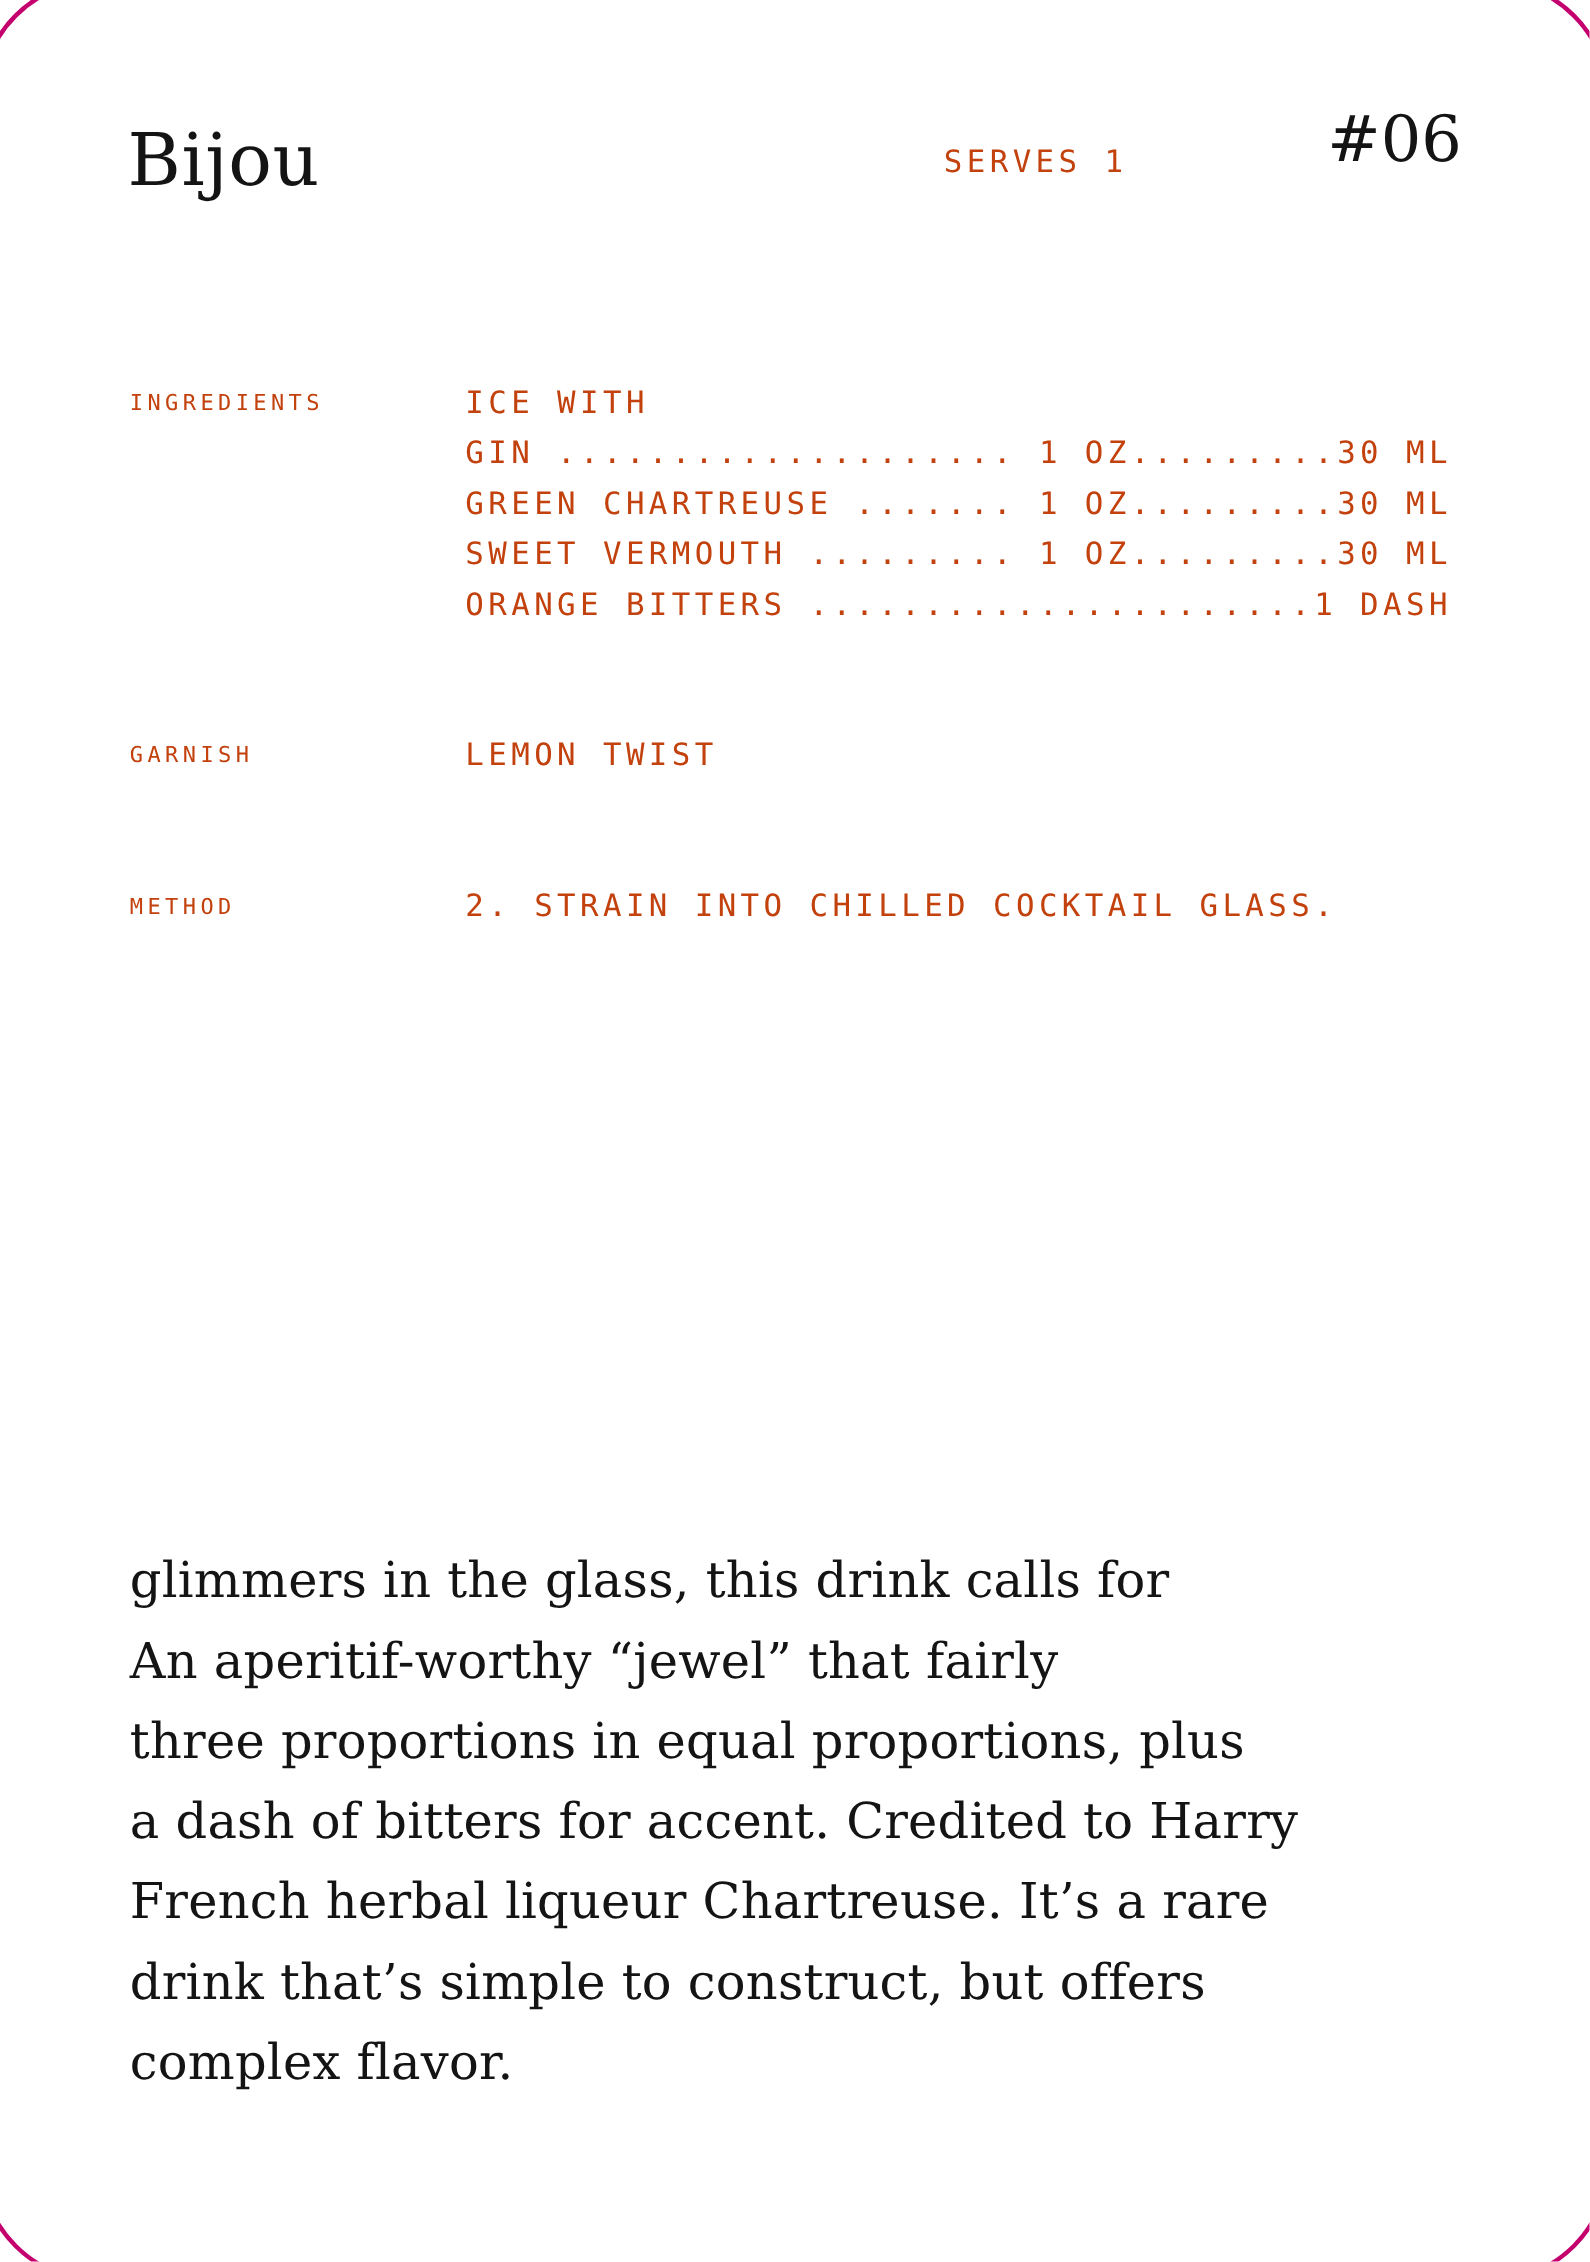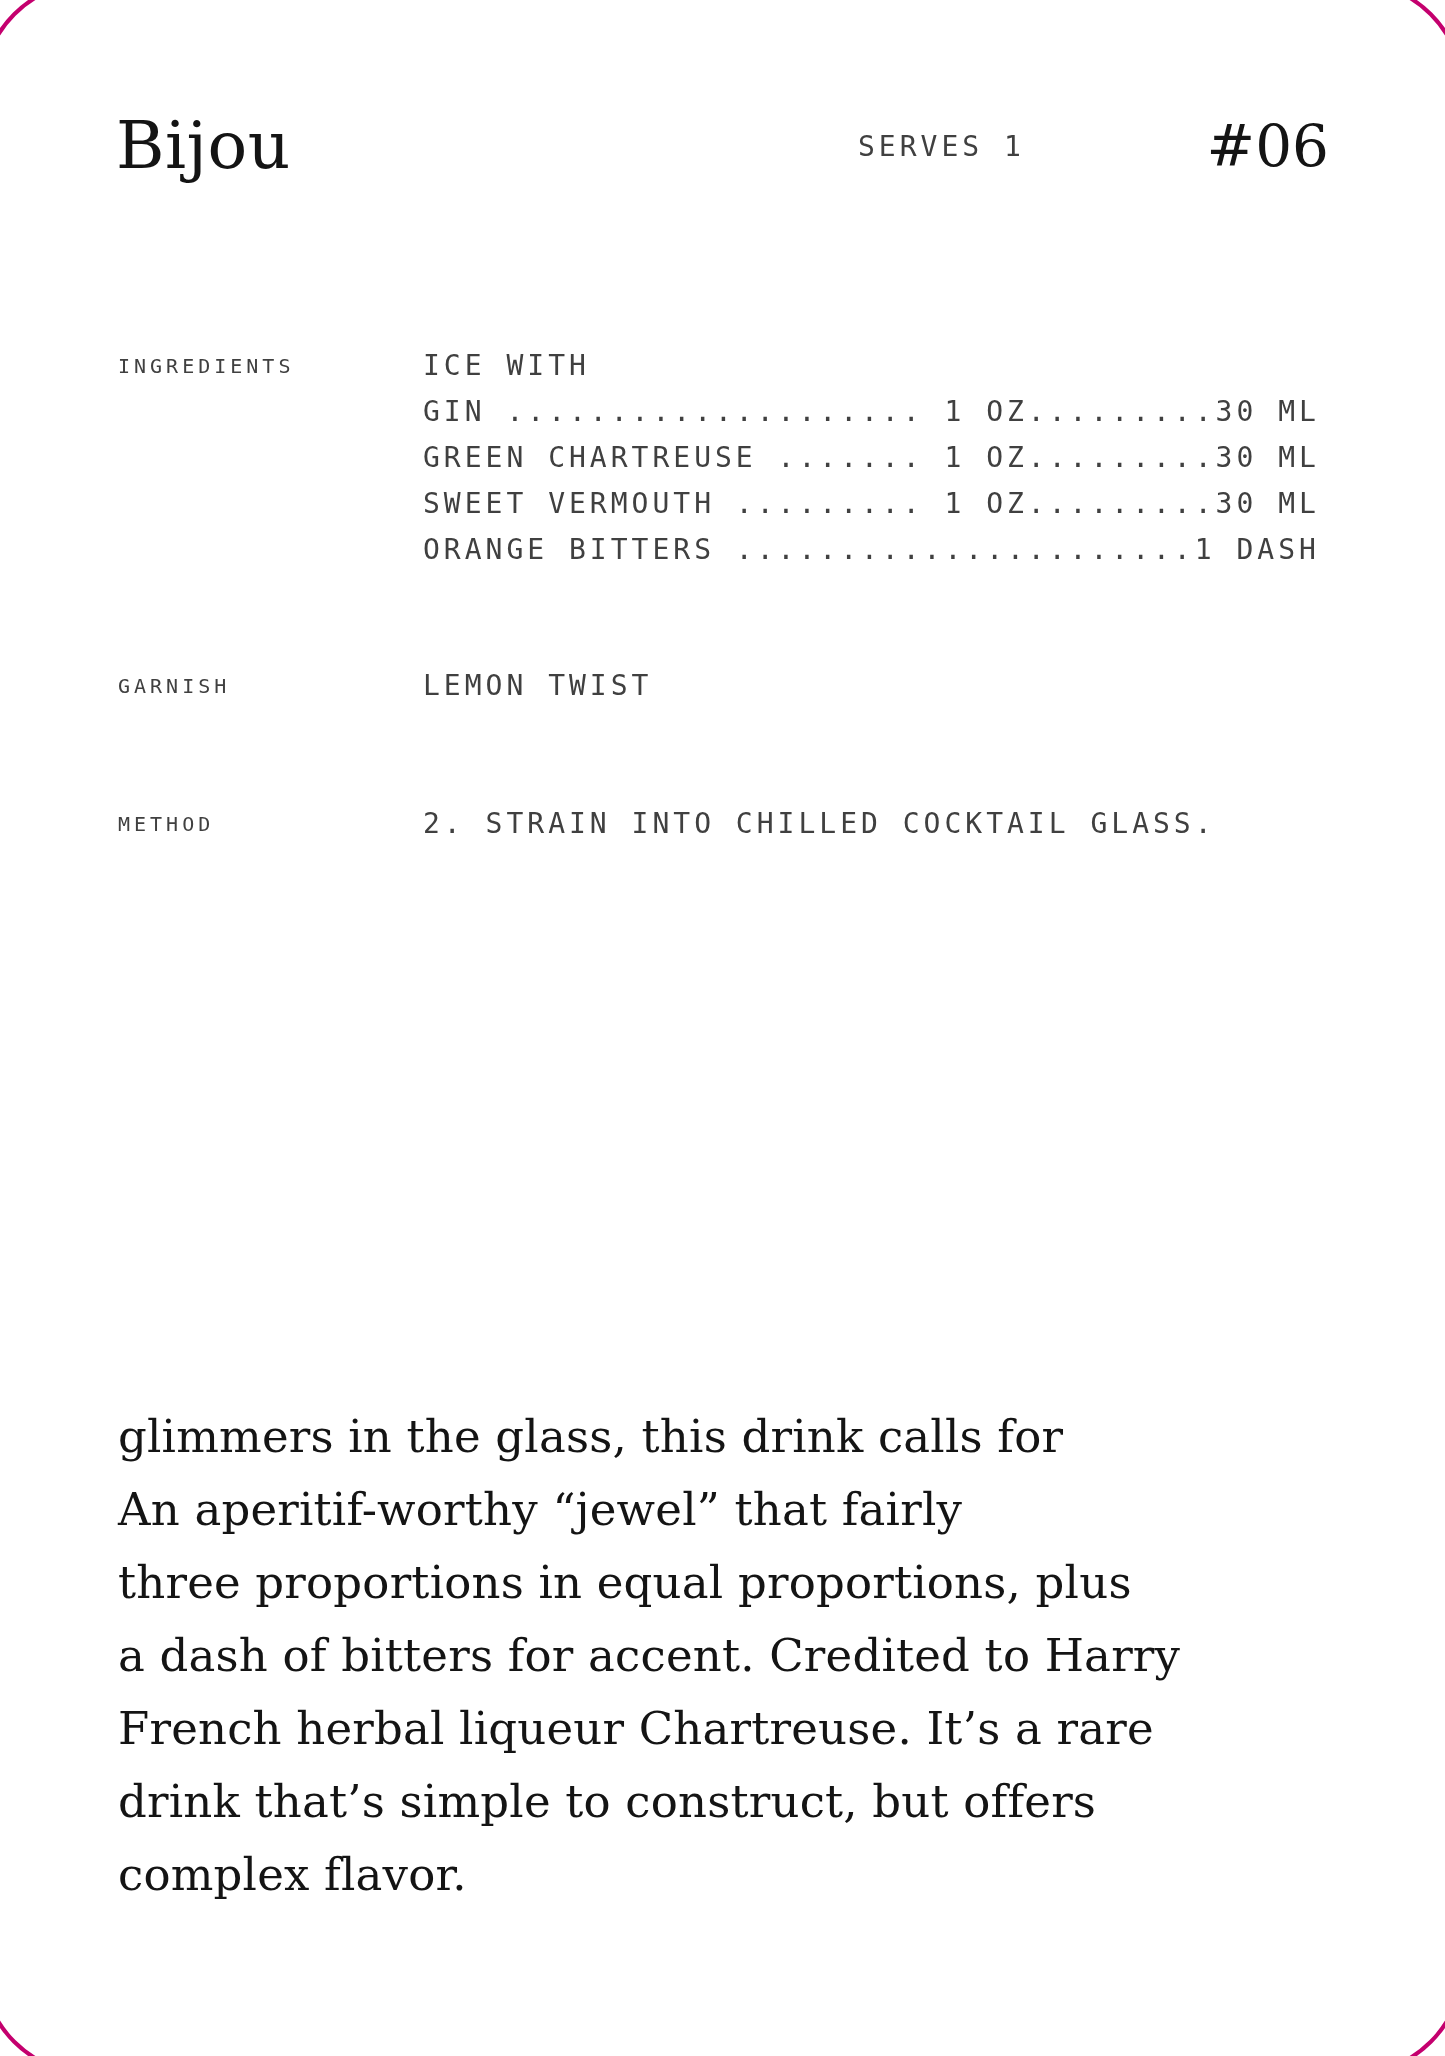--- a/index.html
+++ b/index.html
@@ -19,42 +19,42 @@
     position: absolute;
     left: -20px;
     top: -20px;
     right: -20px;
     bottom: -20px;
     border: 4px solid #c4006e;
     border-radius: 112px;
     pointer-events: none;
   }
   .serif { font-family: "DejaVu Serif", serif; color: #141414; }
-  .mono  { font-family: "DejaVu Sans Mono", monospace; color: #404040; }
+  .mono  { font-family: "DejaVu Sans Mono", monospace; color: #c2410c; }
 
   .title {
     position: absolute;
     left: 116px;
     top: 108px;
     font-size: 66px;
     line-height: 1.15;
     letter-spacing: 0.5px;
   }
   .serves {
     position: absolute;
     left: 858px;
     top: 130px;
     font-size: 28px;
     letter-spacing: 4px;
     white-space: pre;
   }
   .cardno {
     position: absolute;
     right: 116px;
-    top: 112px;
+    top: 92px;
     font-size: 58px;
     line-height: 1.2;
   }
 
   .label {
     position: absolute;
     left: 118px;
     font-size: 20px;
     letter-spacing: 4px;
     line-height: 46px;

